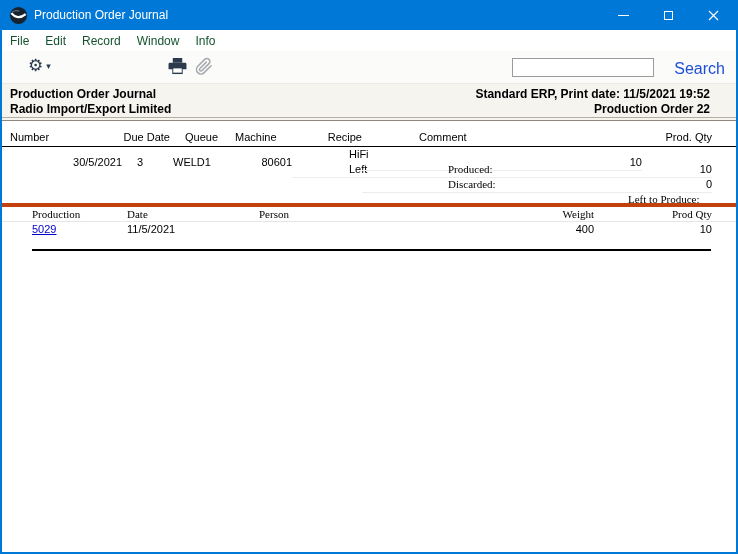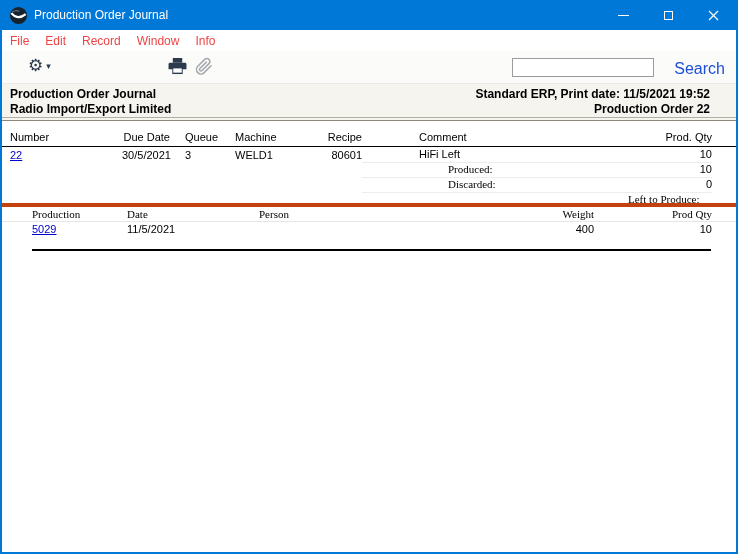--- a/index.html
+++ b/index.html
@@ -16,21 +16,21 @@
   }
   .app-icon { width:19px; height:19px; margin:0 6px 0 7px; flex:0 0 auto; }
   .title-text { flex:1 1 auto; }
   .win-controls { display:flex; height:100%; }
   .win-btn { width:45px; height:100%; display:flex; align-items:center; justify-content:center; cursor:default; }
   .glyph-min { width:11px; height:1px; background:#fff; }
   .glyph-max { width:9px; height:9px; border:1px solid #fff; }
   
   .menubar {
     height:21px; background:#fff; display:flex; align-items:center;
-    font-size:12px; color:#ef4444; flex:0 0 auto; padding-left:0;
+    font-size:12px; color:#14532d; flex:0 0 auto; padding-left:0;
   }
   .menu-item { padding:0 8px; height:100%; display:flex; align-items:center; }
   
   .toolbar { height:32px; background:#fbfbfa; position:relative; flex:0 0 auto; }
   .gear-group { position:absolute; left:26px; top:6px; display:flex; align-items:center; color:#2b3a4d; }
   .gear { font-size:17px; line-height:17px; }
   .caret { font-size:9px; margin-left:3px; color:#2b3a4d; }
   .tb-print { position:absolute; left:166px; top:7px; }
   .tb-clip  { position:absolute; left:193px; top:6px; }
   .search-input {
@@ -149,21 +149,20 @@
       <span>Number</span>
       <span class="c-right">Due Date</span>
       <span class="c-queue">Queue</span>
       <span class="c-machine">Machine</span>
       <span class="c-right">Recipe</span>
       <span class="c-comment">Comment</span>
       <span class="c-right">Prod. Qty</span>
     </div>
 
     <div class="grid-main row">
-      <span><a href="#" class="rec-link">22</a></span>
       <span class="c-right">30/5/2021</span>
       <span class="c-queue">3</span>
       <span class="c-machine">WELD1</span>
       <span class="c-right">80601</span>
       <span class="c-comment sep-cell">HiFi Left</span>
       <span class="c-right sep-cell">10</span>
     </div>
 
     <div class="grid-main row">
       <span></span>

